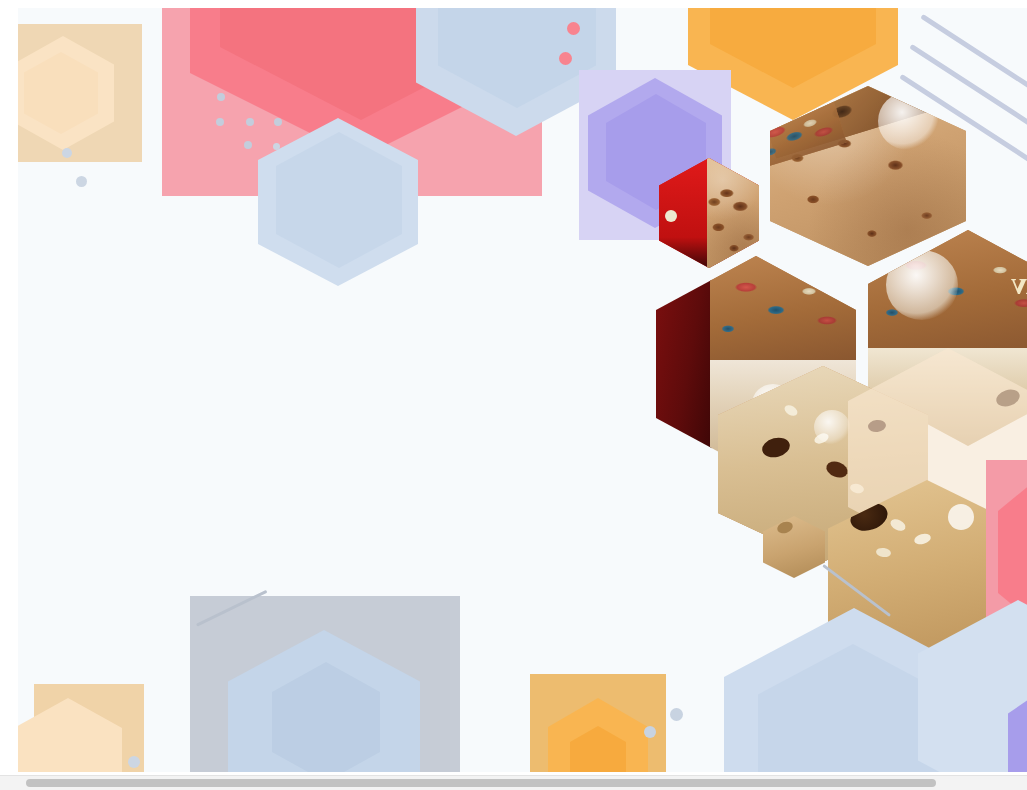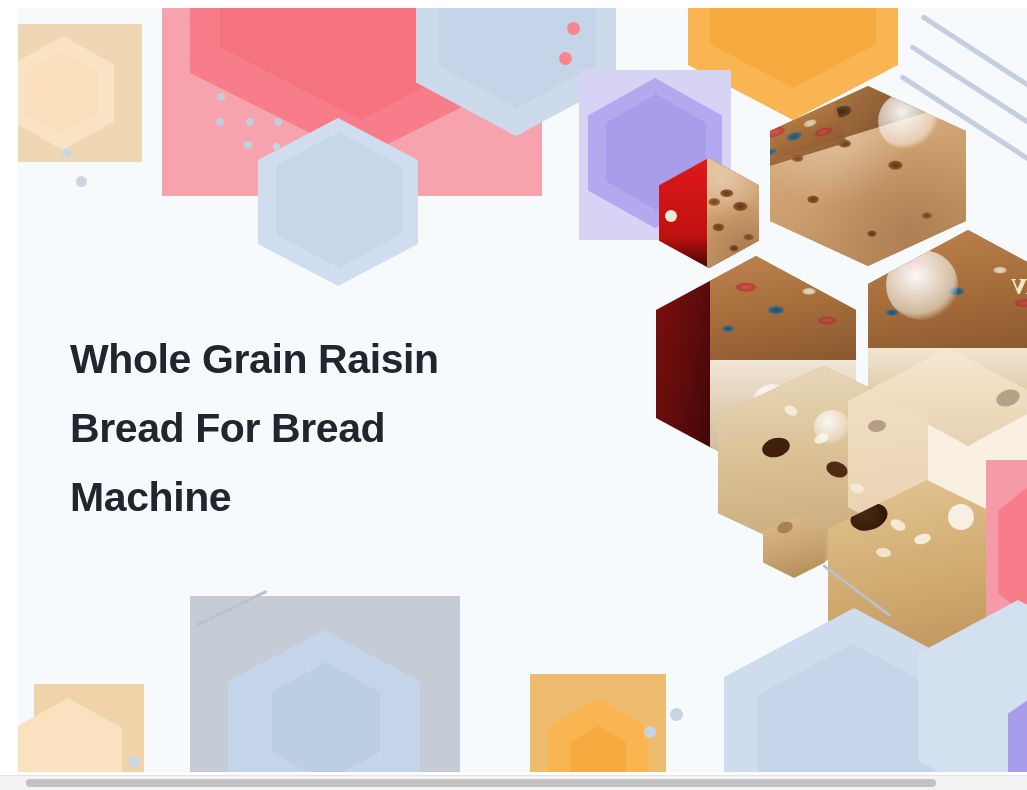--- a/index.html
+++ b/index.html
@@ -235,23 +235,20 @@
     <div class="dot" style="left:626px;top:718px;width:12px;height:12px;background:#c8d3e1;"></div>
     <div class="dot" style="left:652px;top:700px;width:13px;height:13px;background:#c8d3e1;"></div>
 
     <div class="hex" style="left:706px;top:600px;width:260px;height:276px;background:#cedcee;"></div>
     <div class="hex" style="left:740px;top:636px;width:190px;height:202px;background:#c6d6ea;"></div>
     <div class="hex" style="left:900px;top:592px;width:200px;height:214px;background:#d3e0f0;"></div>
     <div class="dline" style="left:806px;top:556px;width:84px;height:3px;background:#b9c1cd;transform:rotate(37deg);"></div>
 
     <div class="hex" style="left:990px;top:668px;width:110px;height:150px;background:#a79deb;"></div>
 
-    <h1 class="title">Whole Grain Raisin
-Bread For Bread
-Machine</h1>
 
   </div>
 
   <div class="sb-track">
     <div class="sb-thumb"></div>
   </div>
 
 </div>
 
 </body></html>

